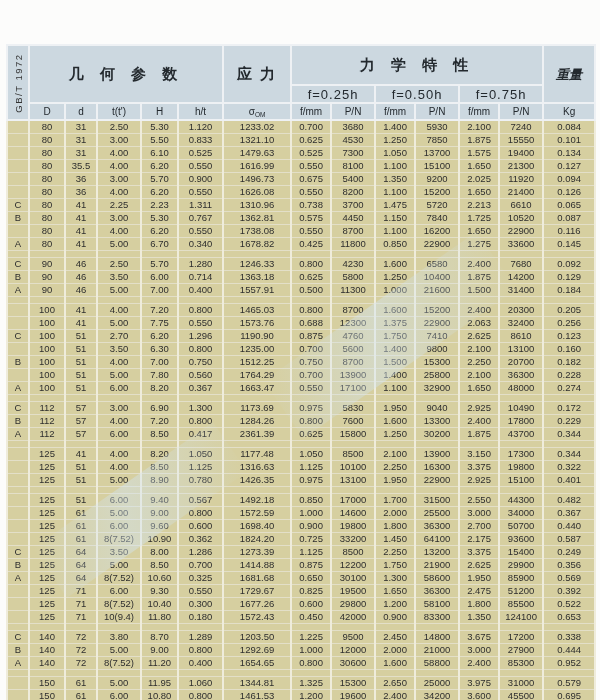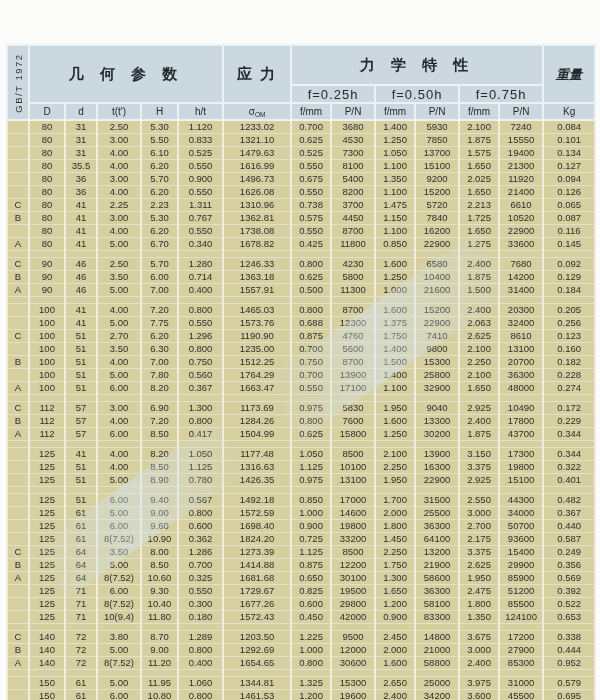--- a/index.html
+++ b/index.html
@@ -509,21 +509,21 @@
             <td>17800</td>
             <td>0.229</td>
           </tr>
           <tr>
             <td>A</td>
             <td>112</td>
             <td>57</td>
             <td>6.00</td>
             <td>8.50</td>
             <td>0.417</td>
-            <td>1504.99</td>
+            <td>2361.39</td>
             <td>0.625</td>
             <td>15800</td>
             <td>1.250</td>
             <td>30200</td>
             <td>1.875</td>
             <td>43700</td>
             <td>0.344</td>
           </tr>
           <tr class="gap-row">
             <td></td>

